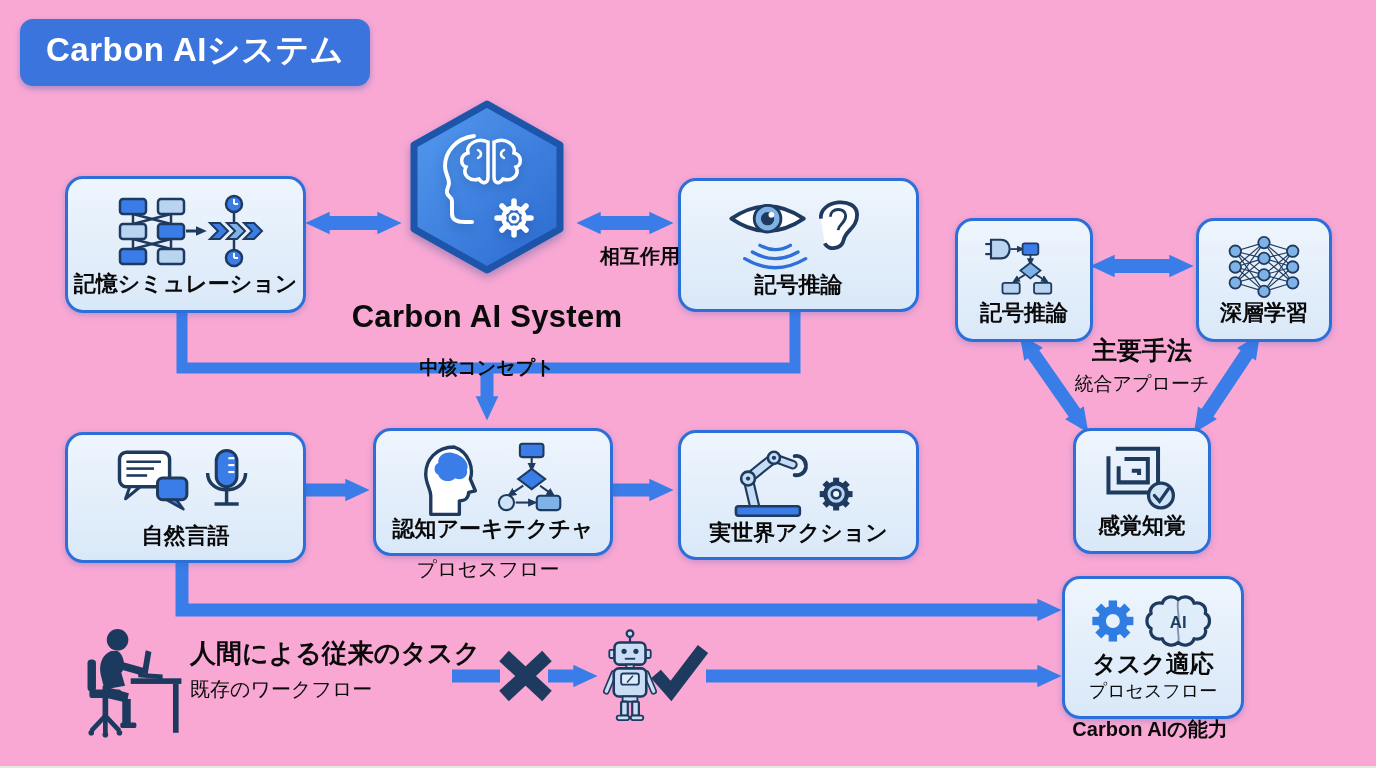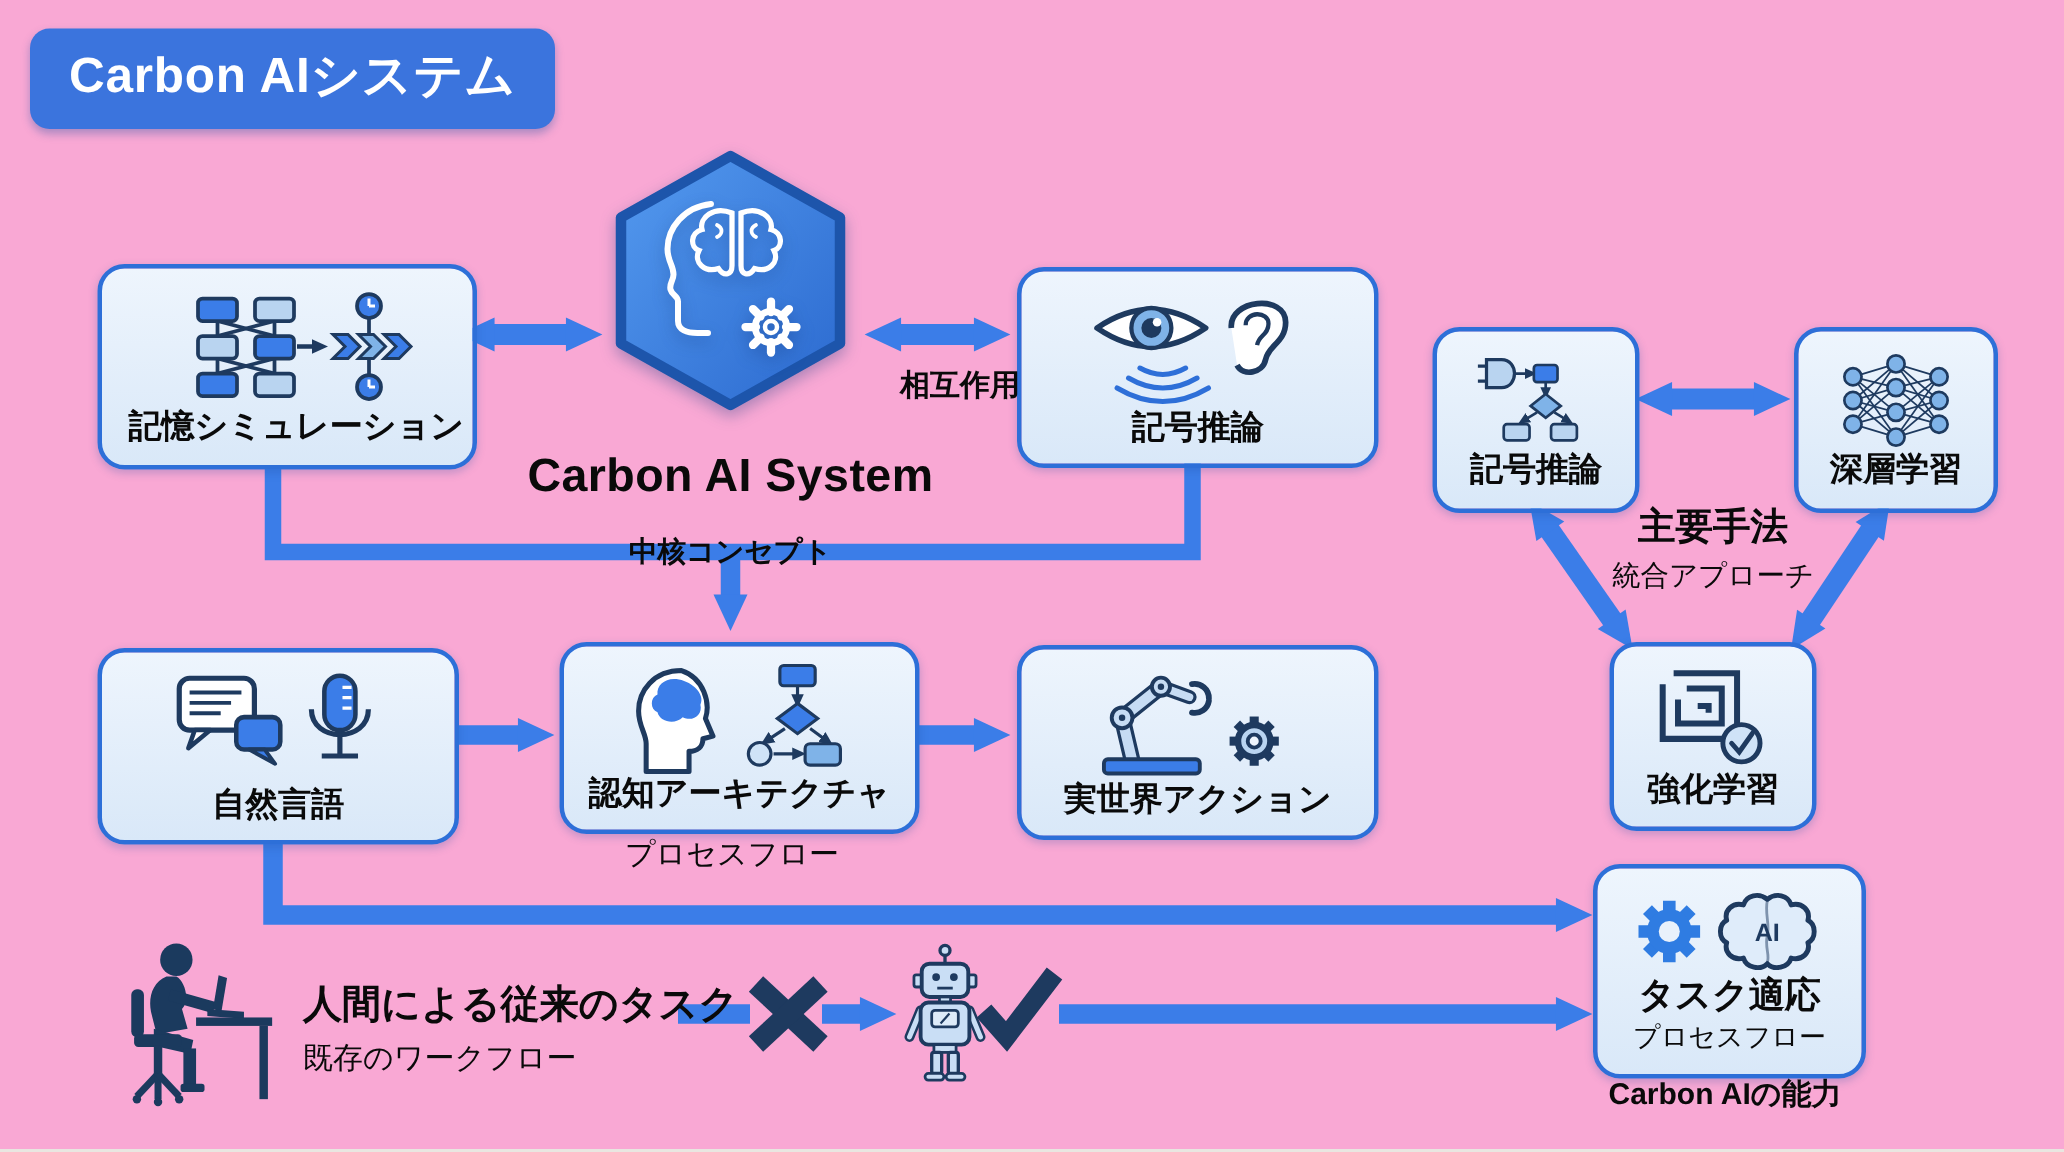--- a/index.html
+++ b/index.html
@@ -20,21 +20,21 @@
   .captext{position:absolute;z-index:3;text-align:center;}
   .t-core{left:317px;top:283px;width:340px;}
   .t-core .big{font-size:31px;font-weight:bold;letter-spacing:.3px;margin-top:16px;}
   .t-core .small{font-size:19px;margin-top:20px;font-weight:bold;}
   .t-inter{left:578px;top:243px;width:124px;font-size:20px;font-weight:600;}
   .t-methods{left:1058px;top:334px;width:168px;}
   .t-methods .big{font-size:25px;font-weight:bold;}
   .t-methods .small{font-size:19px;margin-top:4px;}
   .t-process{left:398px;top:556px;width:180px;font-size:20px;}
   .t-cap{left:1058px;top:716px;width:184px;font-size:20px;font-weight:bold;}
-  .t-human{position:absolute;left:190px;top:652px;z-index:3;margin-left:12px;}
+  .t-human{position:absolute;left:190px;top:636px;z-index:3;}
   .t-human .big{font-size:26px;font-weight:bold;}
   .t-human .small{font-size:20px;margin-top:5px;}
   .iconwrap{position:absolute;z-index:3;}
   .bottom-edge{position:absolute;left:0;bottom:0;width:100%;height:2px;background:#e9e6e0;z-index:4;}
 </style>
 </head>
 <body>
 
 <div class="canvas">
 
@@ -104,21 +104,21 @@
       </g>
     </svg>
   </div>
 
   <div class="captext t-core">
     <div class="big">Carbon AI System</div>
     <div class="small">中核コンセプト</div>
   </div>
   <div class="captext t-inter">相互作用</div>
 
-  <div class="box" style="left:65px;top:176px;width:235px;height:131px;padding-left:12px;">
+  <div class="box" style="left:65px;top:176px;width:235px;height:131px;">
     <svg width="160" height="78" viewBox="0 0 160 78">
       <g stroke="#1e3a5f" stroke-width="2.5" fill="none">
         <line x1="27" y1="21" x2="65" y2="31"></line>
           <line x1="65" y1="21" x2="27" y2="31"></line>
         <line x1="27" y1="46" x2="65" y2="56"></line>
           <line x1="65" y1="46" x2="27" y2="56"></line>
         <line x1="27" y1="21" x2="27" y2="56"></line>
           <line x1="65" y1="21" x2="65" y2="56"></line>
         <line x1="128" y1="19" x2="128" y2="30"></line>
           <line x1="128" y1="46" x2="128" y2="57"></line>
@@ -321,21 +321,21 @@
   <div class="box" style="left:1073px;top:428px;width:132px;height:120px;">
     <svg width="104" height="70" viewBox="0 0 116 96">
       <g fill="none" stroke="#1e3a5f" stroke-width="5.5">
         <path d="M22,8 H80 V68 H12 V18"></path>
         <path d="M34,22 H66 V54 H26 V32"></path>
         <path d="M44,38 H54 V44"></path>
       </g>
       <circle cx="84" cy="72" r="17" fill="#cfe3f7" stroke="#1e3a5f" stroke-width="4.5"></circle>
       <path d="M75,72 L82,80 L94,63" fill="none" stroke="#1e3a5f" stroke-width="4.5" stroke-linecap="round"></path>
     </svg>
-    <div class="lbl">強化学習</div>
+    <div class="lbl">感覚知覚</div>
   </div>
 
   <div class="captext t-process">プロセスフロー</div>
 
   <div class="iconwrap" style="left:80px;top:624px;">
     <svg width="108" height="118" viewBox="0 0 115 122" fill="#1b3a5e">
       <circle cx="40" cy="15" r="11.5"></circle>
       <path d="M33,27 C23,31 20,42 22,52 L26,68 L48,64 L44,50 C50,44 46,30 40,27 Z"></path>
       <path d="M36,36 L68,45 L66,53 L34,44 Z"></path>
       <polygon points="70,26 76,28 72,52 66,50"></polygon>

